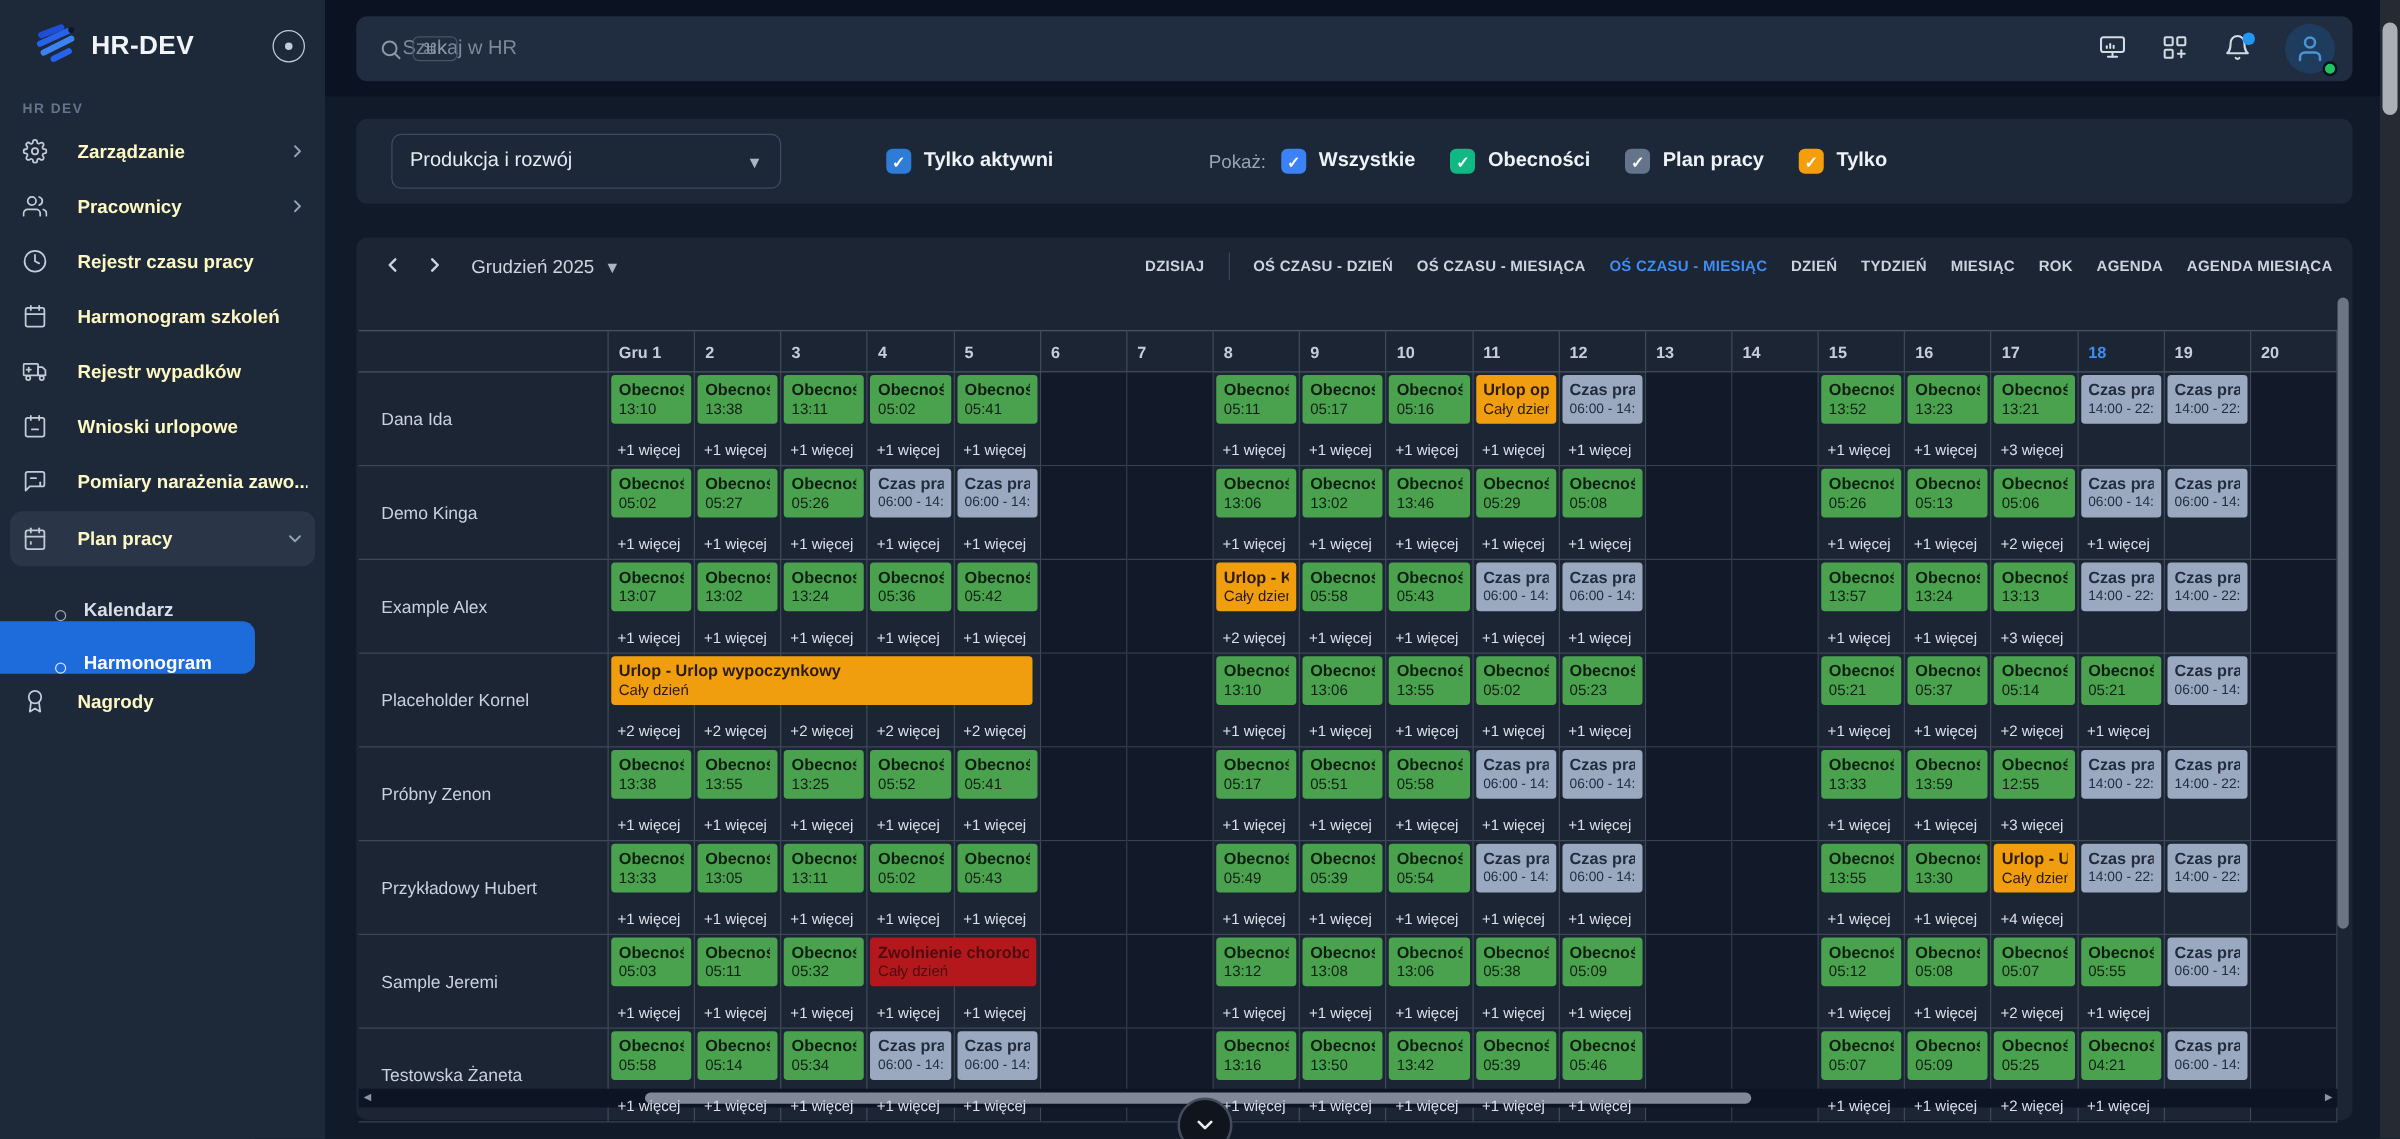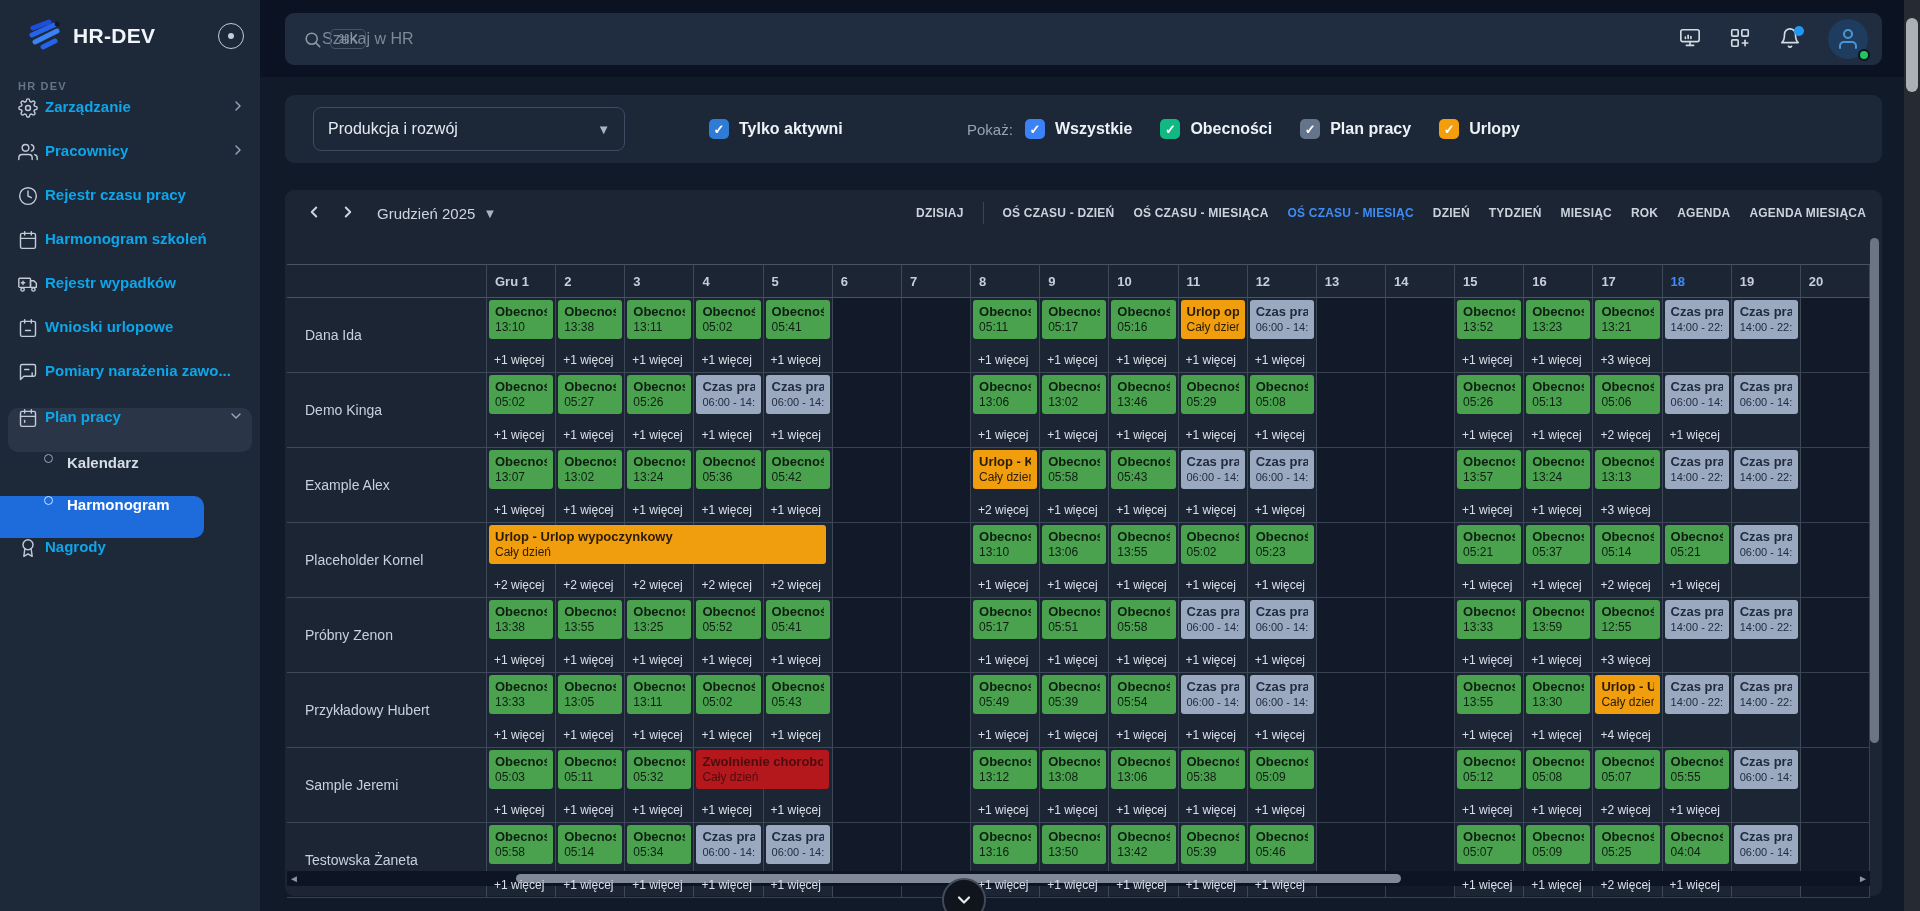--- a/index.html
+++ b/index.html
@@ -7,26 +7,26 @@
   body { font-family:"Liberation Sans", sans-serif; background:#111a29; color:#dbe2ea; position:relative;
          -webkit-font-smoothing:antialiased; }
 
   
   .sidebar { position:absolute; left:0; top:0; width:260px; height:911px; background:#1d2839; z-index:5; }
   .side-head { display:flex; align-items:center; padding:16px 16px 10px 16px; gap:10px;margin-left:11px; }
   .brand { font-size:21px; font-weight:800; color:#f1f5f9; letter-spacing:.3px; flex:1; }
   .collapse-btn { width:26px; height:26px; border-radius:50%; border:1.6px solid #c3ccd8; position:relative; cursor:pointer; background:none; }
   .collapse-btn::after { content:""; position:absolute; left:50%; top:50%; width:6px; height:6px; margin:-3px 0 0 -3px; border-radius:50%; background:#c3ccd8; }
   .side-section { font-size:11px; font-weight:700; letter-spacing:1.2px; color:#64748b; padding:14px 18px 6px 18px; }
-  .menu-item { display:flex; gap:7px; height:44px; padding:0 14px 0 18px; cursor:pointer; color:#0ea5e9; }
+  .menu-item { display:flex; align-items:center; gap:24px; height:44px; padding:0 14px 0 18px; cursor:pointer; color:#fef9c3; }
   .menu-item svg { width:20px; height:20px; stroke:#c2cbd6; }
   .menu-item .lbl { font-size:15px; font-weight:600; flex:1; white-space:nowrap; overflow:hidden; }
   .menu-item .chev { width:16px; height:16px; stroke:#94a3b8; }
   .menu-item.group-open { background:#2a3548; border-radius:10px; margin:2px 8px; padding:0 8px 0 10px; height:44px; }
-  .sub-item { display:flex; align-items:flex-start; gap:14px; height:42px; padding-left:44px; cursor:pointer; color:#d7dee7; font-size:15px; font-weight:600; }
+  .sub-item { display:flex; align-items:flex-end; gap:14px; height:42px; padding-left:44px; cursor:pointer; color:#d7dee7; font-size:15px; font-weight:600; }
   .sub-item .dot { width:9px; height:9px; border-radius:50%; border:1.6px solid #9aa6b4; flex:0 0 auto; }
   .sub-item.active { background:#1e6bdb; color:#fff; width:204px; border-radius:0 10px 10px 0; }
   .sub-item.active .dot { border-color:#cfe2ff; }
 
   
   .topstrip { position:absolute; left:260px; top:0; width:1660px; height:77px; background:#0b1322; }
   .searchbar { position:absolute; left:285px; top:13px; width:1597px; height:52px; background:#202c3f; border-radius:9px;
                display:flex; align-items:center; padding:0 14px 0 18px; }
   .searchbar svg.mag { width:19px; height:19px; stroke:#8b97a8; }
   .searchbar input { background:transparent; border:none; outline:none; color:#22c55e; font-size:16px; width:300px; font-family:inherit; }
@@ -280,21 +280,21 @@
       <span class="toggle">
         <span class="chk" style="background:#10b981">✓</span>
         <span class="clab">Obecności</span>
       </span>
       <span class="toggle">
         <span class="chk" style="background:#64748b">✓</span>
         <span class="clab">Plan pracy</span>
       </span>
       <span class="toggle">
         <span class="chk" style="background:#f59e0b">✓</span>
-        <span class="clab">Urlopy</span>
+        <span class="clab">Tylko</span>
       </span>
     </div>
 </section>
 
 <section class="cal-panel">
   <div class="cal-toolbar">
     <button class="nav-btn">
       <svg viewBox="0 0 24 24" fill="none" stroke-width="2.6" stroke-linecap="round" stroke-linejoin="round">
           <polyline points="15 18 9 12 15 6"></polyline>
         </svg>
@@ -1184,21 +1184,21 @@
         <div class="cell">
           <div class="chip p">
             <div class="t">Obecność</div>
             <div class="s">05:25</div>
           </div>
           <span class="more">+2 więcej</span>
         </div>
         <div class="cell">
           <div class="chip p">
             <div class="t">Obecność</div>
-            <div class="s">04:04</div>
+            <div class="s">04:21</div>
           </div>
           <span class="more">+1 więcej</span>
         </div>
         <div class="cell">
           <div class="chip w">
             <div class="t">Czas pra...</div>
             <div class="s">06:00 - 14:...</div>
           </div>
         </div>
         <div class="cell wkend"></div>

